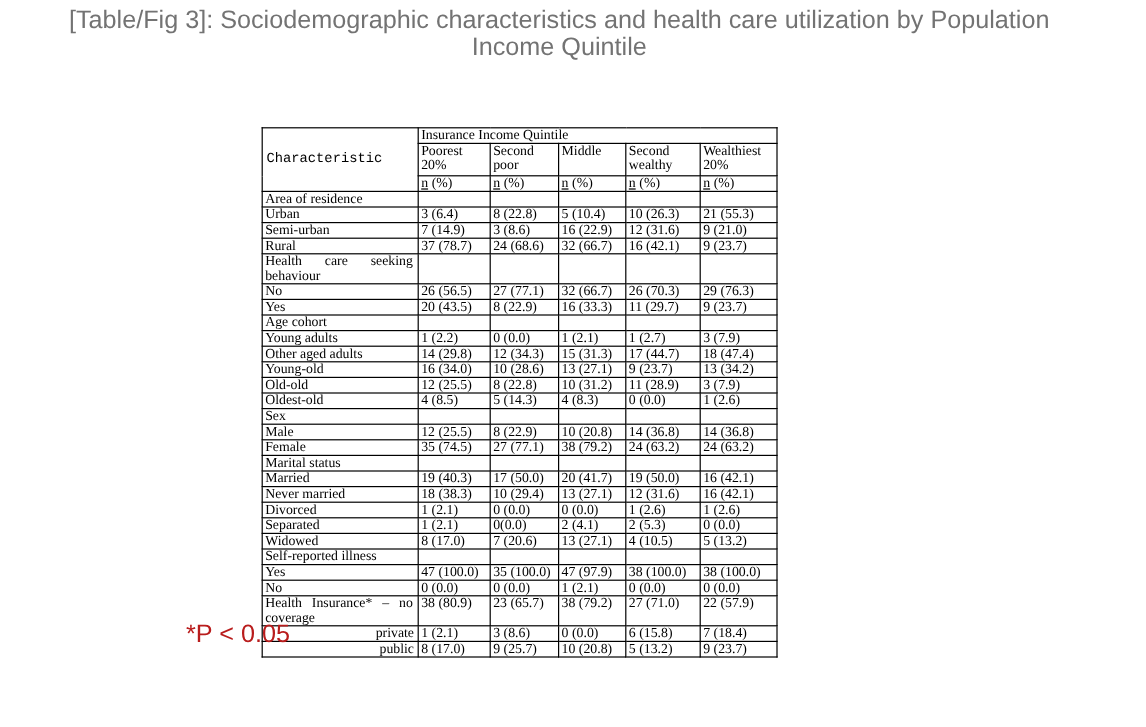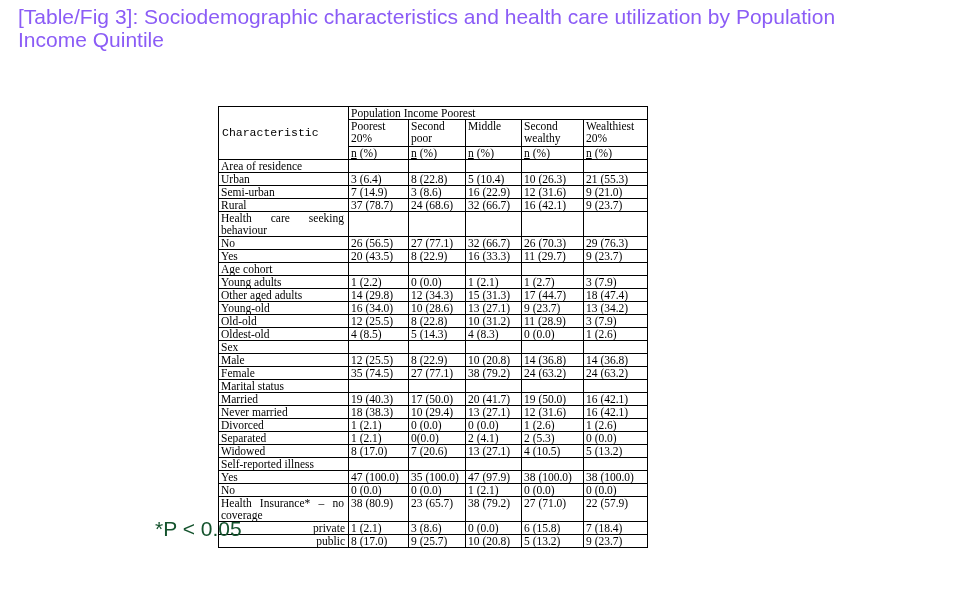--- a/index.html
+++ b/index.html
@@ -7,34 +7,35 @@
     position: relative;
     width: 955px;
     height: 606px;
     background: #ffffff;
     overflow: hidden;
     font-family: "Liberation Sans", sans-serif;
     color: #000;
   }
   .title {
     position: absolute;
-    left: 18px;
+    left: 41px;
     top: 5px;
     width: 850px;
     font-size: 21px;
     line-height: 23px;
-    color: #8b5cf6;
+    color: #737373;
+    text-align: center;
   }
   .footnote {
     position: absolute;
     left: 155px;
     top: 517px;
     font-size: 21px;
     line-height: 23px;
-    color: #14532d;
+    color: #b91c1c;
   }
   table.quintile-table {
     position: absolute;
     left: 218px;
     top: 106px;
     width: 430px;
     table-layout: fixed;
     border-collapse: collapse;
     font-family: "Liberation Serif", serif;
     font-size: 11.5px;
@@ -80,21 +81,21 @@
       <col style="width:130px">
       <col style="width:60px">
       <col style="width:57px">
       <col style="width:56px">
       <col style="width:62px">
       <col style="width:64px">
     </colgroup>
     <thead>
       <tr>
         <th class="char-h" rowspan="3">Characteristic</th>
-        <th class="group-h" colspan="5">Population Income Poorest</th>
+        <th class="group-h" colspan="5">Insurance Income Quintile</th>
       </tr>
       <tr class="colnames">
         <th>Poorest 20%</th>
         <th>Second poor</th>
         <th>Middle</th>
         <th>Second wealthy</th>
         <th>Wealthiest 20%</th>
       </tr>
       <tr class="stat-row">
         <th><u class="n">n</u><span class="pct">(%)</span></th>

